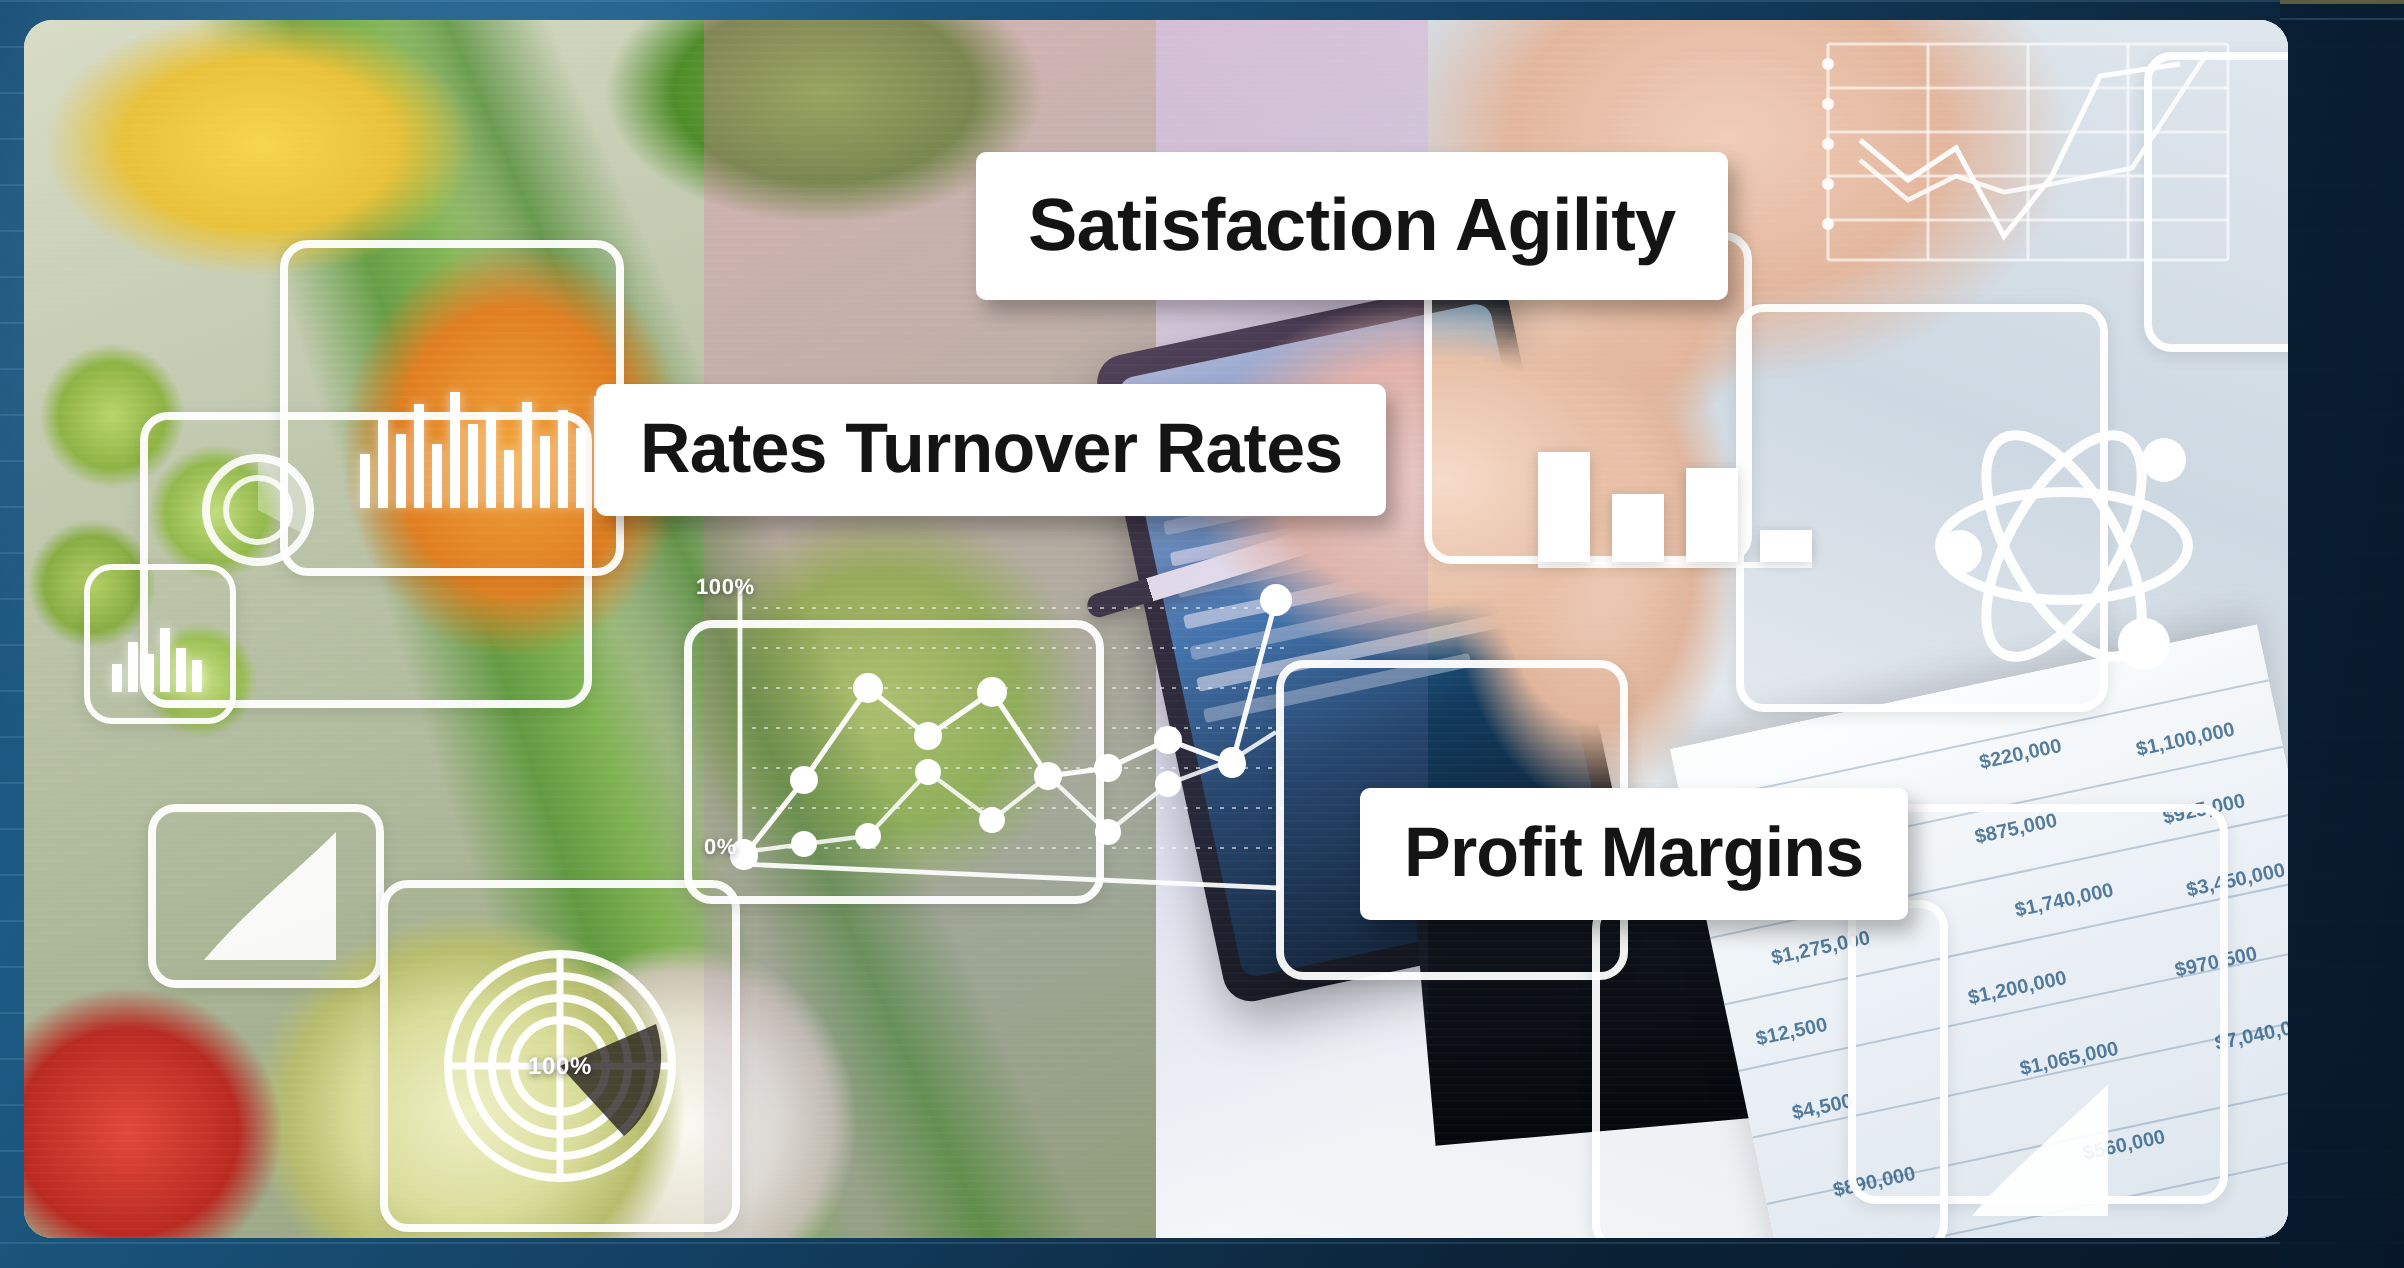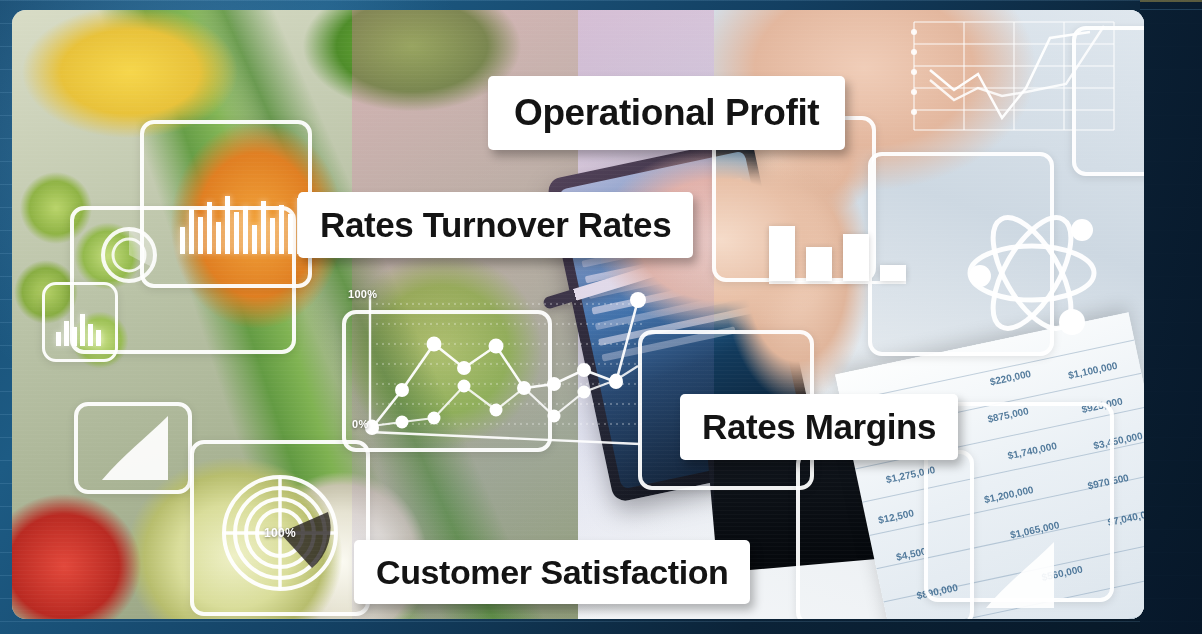--- a/index.html
+++ b/index.html
@@ -466,26 +466,23 @@
           <circle cx="6" cy="94" r="3"></circle>
         </g>
         <polyline points="22,52 46,72 70,56 94,100 118,70 142,20 182,14" fill="none" stroke="#ffffff" stroke-opacity=".95" stroke-width="2.6"></polyline>
         <polyline points="22,62 46,82 70,70 94,78 118,74 158,66 196,8" fill="none" stroke="#ffffff" stroke-opacity=".85" stroke-width="2.4"></polyline>
       </svg>
     </div>
 
     <div class="grain"></div>
 
     <div class="label" id="lbl-agility">
-      <span>Operational Profit</span>
+      <span>Satisfaction Agility</span>
     </div>
     <div class="label" id="lbl-stock">
       <span>Rates Turnover Rates</span>
     </div>
     <div class="label" id="lbl-profit">
-      <span>Rates Margins</span>
-    </div>
-    <div class="label" id="lbl-customer">
-      <span>Customer Satisfaction</span>
+      <span>Profit Margins</span>
     </div>
 
   </div>
 </div>
 
 </body></html>

